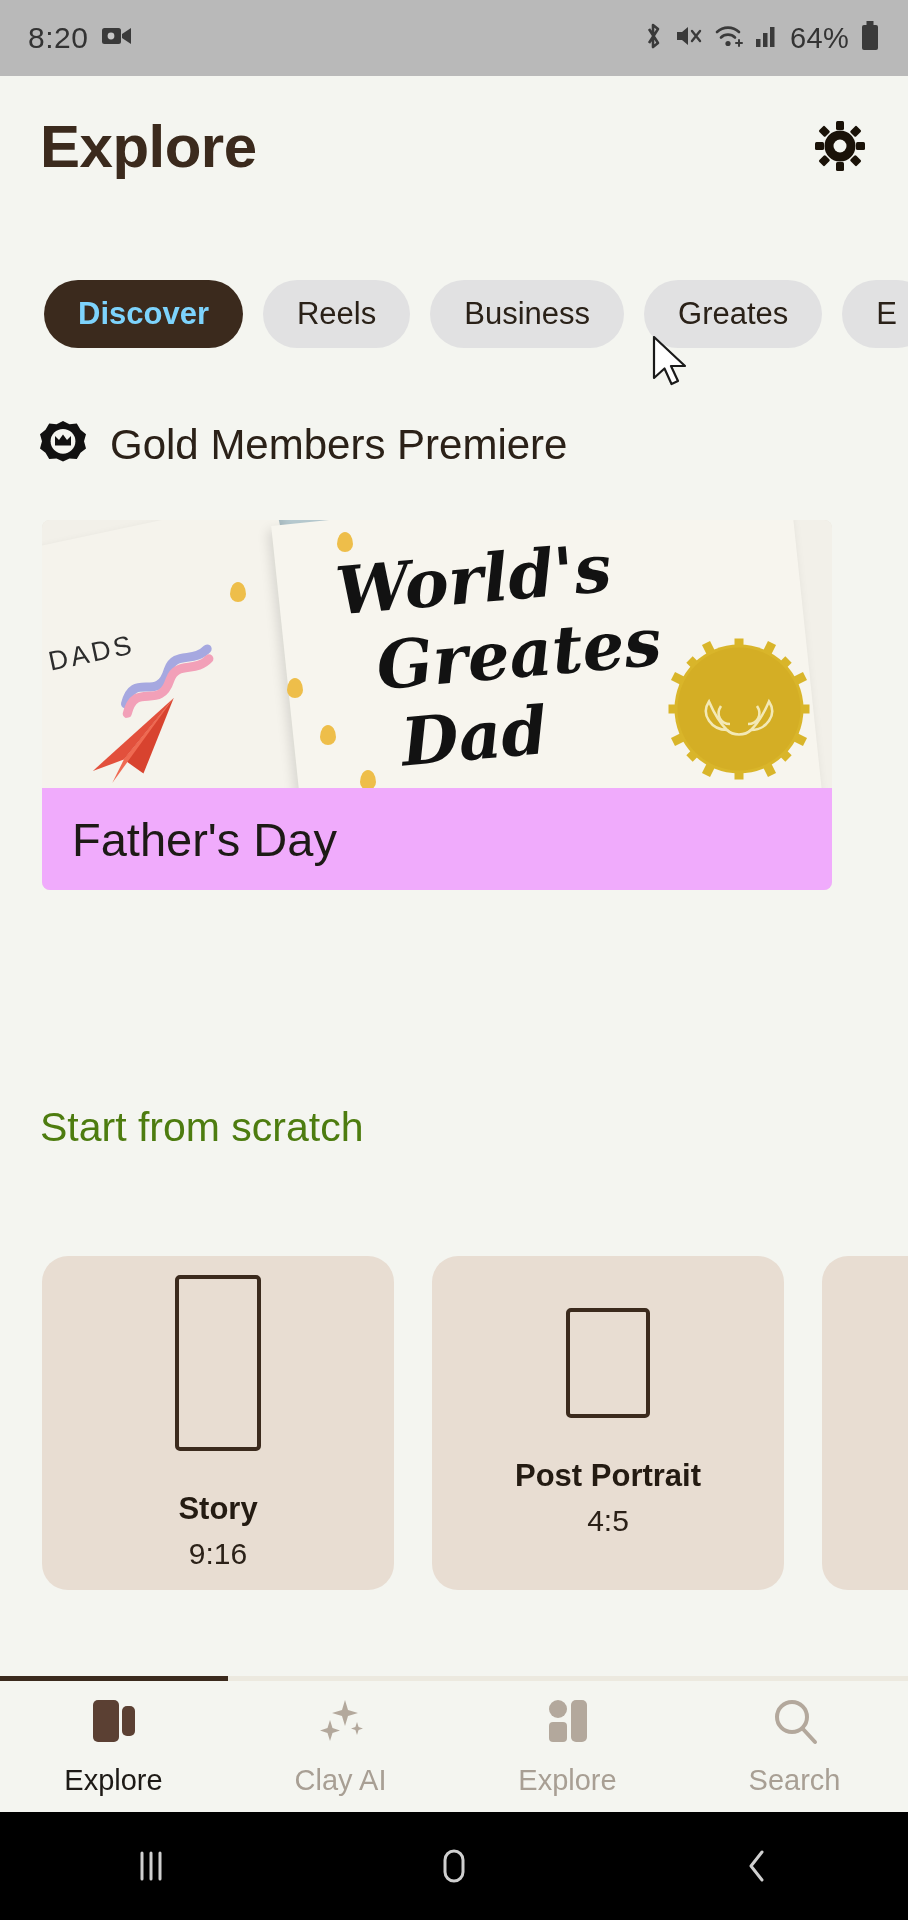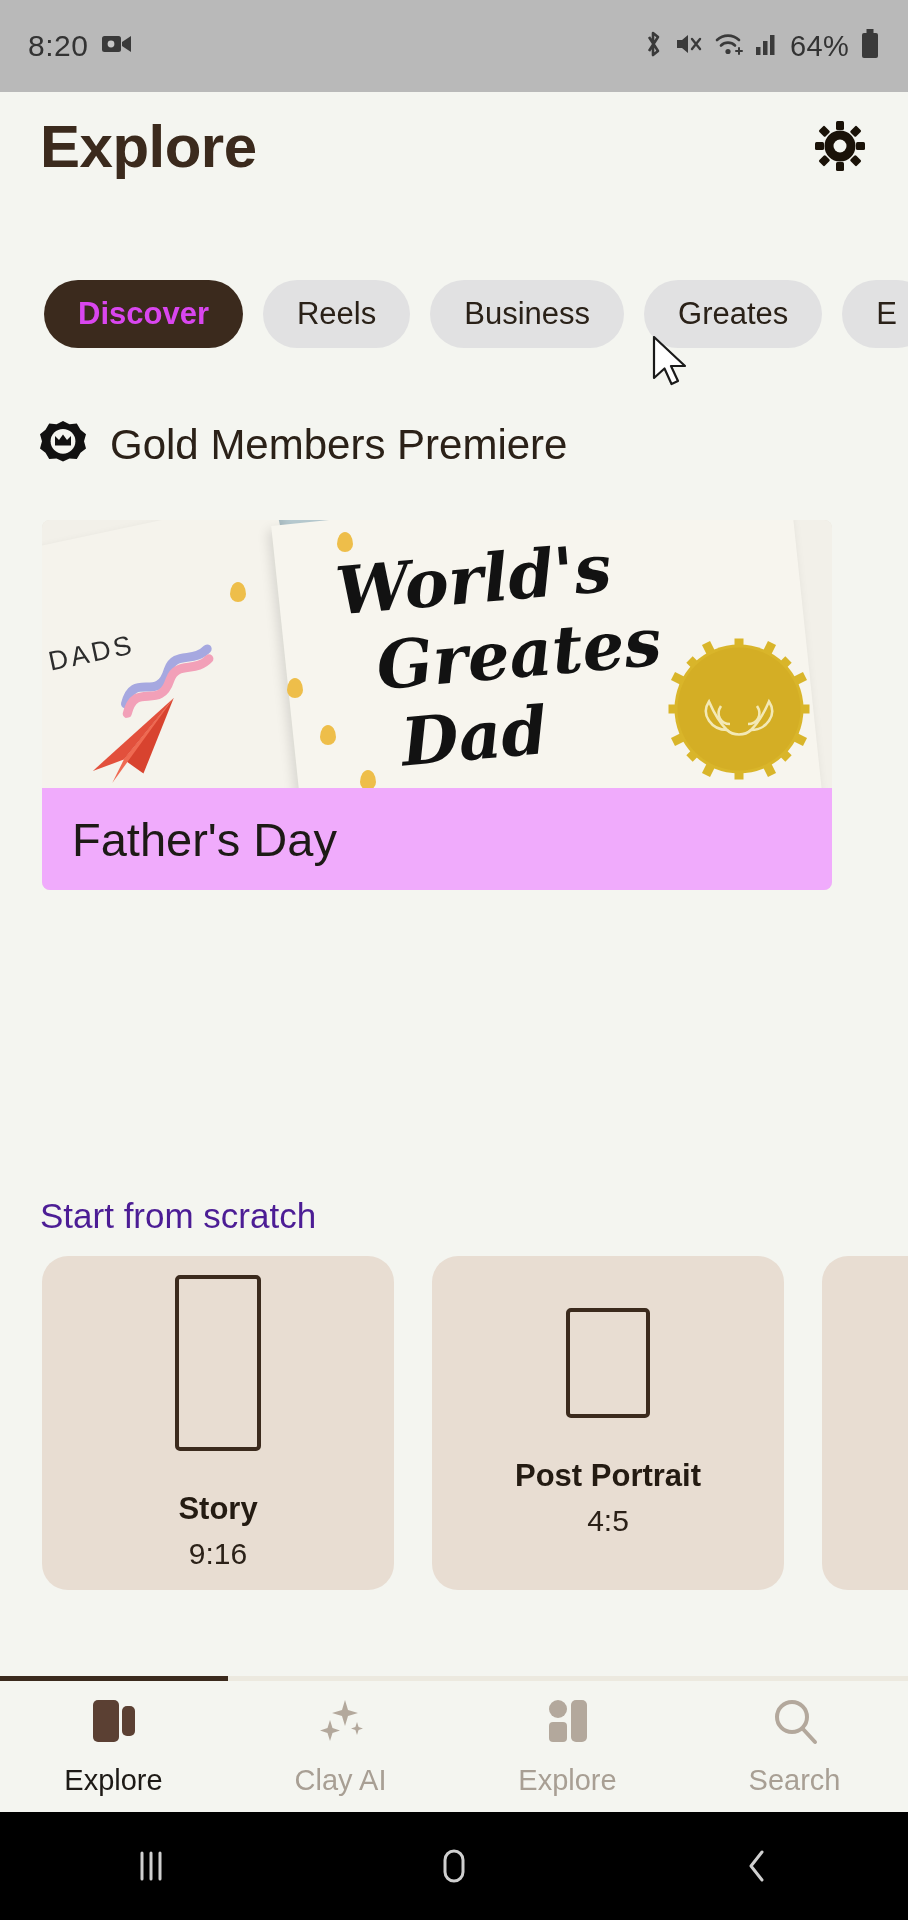--- a/index.html
+++ b/index.html
@@ -6,21 +6,21 @@
   html, body {
     width:908px; height:1920px;
     background:#f4f5f0;
     font-family:"Liberation Sans", sans-serif;
     overflow:hidden;
   }
   .phone { position:relative; width:908px; height:1920px; background:#f4f5f0; }
 
   
   .statusbar{
-    position:absolute; top:0; left:0; width:908px; height:92px;
+    position:absolute; top:0; left:0; width:908px; height:76px;
     background:#b9b9b9; display:flex; align-items:center;
     padding:0 28px; color:#3a3a3a;
   }
   .sb-left{ display:flex; align-items:center; gap:14px; }
   .sb-time{ font-size:30px; font-weight:400; letter-spacing:.5px; color:#333; }
   .sb-right{ margin-left:auto; display:flex; align-items:center; gap:11px; }
   .sb-batt{ font-size:29px; color:#333; letter-spacing:.3px; }
   .ico{ display:inline-block; }
 
   
@@ -38,34 +38,34 @@
     position:absolute; top:278px; left:0; width:908px; height:72px;
     display:flex; align-items:center; gap:20px; padding-left:44px;
     overflow:hidden;
   }
   .tab{
     flex:0 0 auto; height:68px; border-radius:34px;
     background:#e1e1e2; color:#2a2118;
     display:flex; align-items:center; justify-content:center;
     padding:0 34px; font-size:31px; white-space:nowrap;
   }
-  .tab.active{ background:#3b2a1d; color:#d946ef; font-weight:bold; }
+  .tab.active{ background:#3b2a1d; color:#7dd3fc; font-weight:bold; }
 
   
   .cursor{ position:absolute; left:652px; top:336px; width:46px; height:54px; z-index:50; }
 
   
   .sec-gold{
     position:absolute; top:414px; left:40px; width:828px; height:62px;
     display:flex; align-items:center; gap:24px;
   }
   .sec-gold .lbl{ font-size:42px; color:#2b2118; }
   .sec-plain{
-    position:absolute; top:1196px; left:40px;
-    font-size:35px; color:#4c1d95;
+    position:absolute; top:1104px; left:40px;
+    font-size:41px; color:#4d7c0f;
   }
 
   
   .feature{
     position:absolute; top:520px; left:42px; width:790px; height:370px;
     border-radius:8px; overflow:hidden; background:#e8e4dc;
   }
   .feature .art{
     position:relative; width:100%; height:268px; overflow:hidden;
     background:#f2f0e9;

